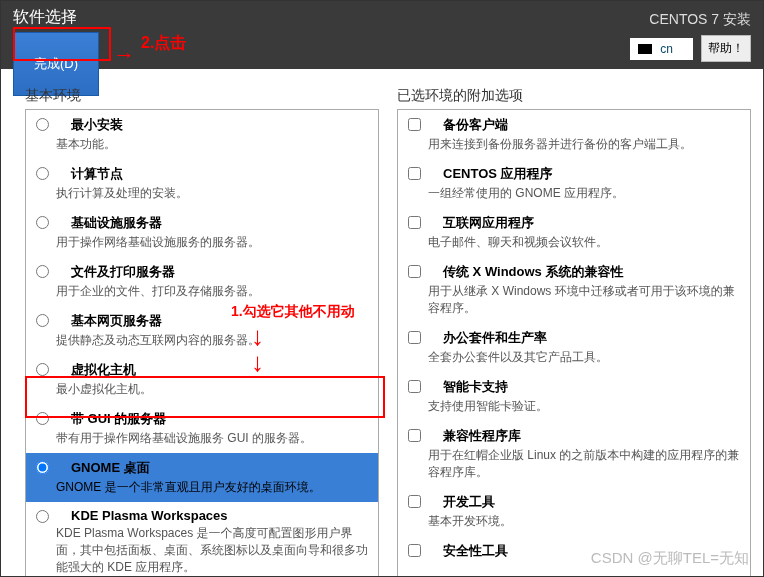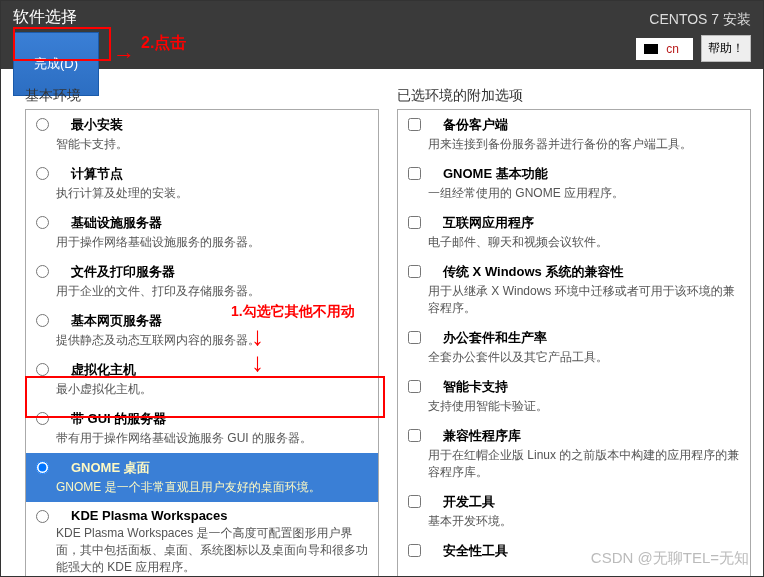--- a/index.html
+++ b/index.html
@@ -4,34 +4,34 @@
 <style>
   * { box-sizing: border-box; margin: 0; padding: 0; }
   body { font-family: "Microsoft YaHei", sans-serif; background: #fff; width: 764px; height: 577px; overflow: hidden; position: relative; border: 1px solid #333; }
   .header { background: #3a3a3a; color: #fff; height: 68px; display: flex; justify-content: space-between; align-items: flex-start; padding: 6px 12px 0 12px; }
   .header-left { display: flex; flex-direction: column; }
   .page-title { font-size: 16px; font-weight: normal; margin-bottom: 4px; }
   .done-btn { background: linear-gradient(#3a7fd6, #2c6ec2); color: #fff; border: 1px solid #1a5aaa; font-size: 13px; padding: 22px 20px; cursor: pointer; }
   .header-right { text-align: right; padding-top: 4px; }
   .install-title { font-size: 14px; color: #ddd; margin-bottom: 6px; }
   .header-controls { display: flex; gap: 8px; align-items: center; }
-  .lang-ind { background: #fff; color: #b91c1c; font-size: 12px; padding: 4px 14px 4px 8px; display: flex; align-items: center; gap: 8px; }
+  .lang-ind { background: #fff; color: #0c4a6e; font-size: 12px; padding: 4px 20px 4px 8px; display: flex; align-items: center; gap: 8px; }
   .kbd-icon { width: 14px; height: 10px; background: #000; display: inline-block; }
   .help-btn { background: #eee; border: 1px solid #bbb; font-size: 12px; padding: 4px 6px; cursor: pointer; }
   .content { display: flex; padding: 18px 12px 11px 24px; gap: 18px; height: 549px; }
   .column { flex: 1; display: flex; flex-direction: column; }
   .col-title { font-size: 14px; color: #333; margin-bottom: 4px; }
   .list-box { border: 1px solid #aaa; flex: 1; overflow-y: auto; background: #fff; }
   .env-item { padding: 6px 8px 6px 10px; border-bottom: none; }
   .env-row { display: flex; align-items: flex-start; gap: 22px; }
   .env-row input[type=radio], .env-row input[type=checkbox] { margin-top: 2px; }
   .env-label { font-size: 13px; font-weight: bold; color: #000; }
   .env-desc { font-size: 12px; color: #555; margin-left: 20px; margin-top: 2px; }
   .env-item.selected { background: #3a7fd6; }
-  .env-item.selected .env-label, .env-item.selected .env-desc { color: #fef9c3; }
+  .env-item.selected .env-label, .env-item.selected .env-desc { color: #000000; }
   
   .anno-box-done { position: absolute; top: 26px; left: 12px; width: 98px; height: 34px; border: 2px solid red; pointer-events: none; }
   .anno-arrow1 { position: absolute; top: 38px; left: 112px; color: red; font-size: 22px; font-weight: bold; pointer-events: none; display:flex; align-items:center; }
   .anno-text1 { position: absolute; top: 32px; left: 140px; color: red; font-size: 16px; font-weight: bold; pointer-events: none; }
   .anno-box-gnome { position: absolute; top: 375px; left: 24px; width: 360px; height: 42px; border: 2px solid red; pointer-events: none; }
   .anno-text2 { position: absolute; top: 302px; left: 230px; color: red; font-size: 14px; font-weight: bold; pointer-events: none; }
   .anno-arrow2 { position: absolute; top: 322px; left: 250px; color: red; font-size: 26px; font-weight: bold; pointer-events: none; line-height:1; }
   .watermark { position: absolute; bottom: 8px; right: 14px; color: #bbb; font-size: 15px; pointer-events: none; }
   
   .list-box::-webkit-scrollbar { width: 10px; }
@@ -59,21 +59,21 @@
 
 <div class="content">
   <div class="column">
     <div class="col-title">基本环境</div>
     <div class="list-box" id="left-list">
         <div class="env-item">
           <div class="env-row">
             <input type="radio" name="env" style="">
             <span class="env-label">最小安装</span>
           </div>
-          <div class="env-desc">智能卡支持。</div>
+          <div class="env-desc">基本功能。</div>
         </div>
         <div class="env-item">
           <div class="env-row">
             <input type="radio" name="env" style="">
             <span class="env-label">计算节点</span>
           </div>
           <div class="env-desc">执行计算及处理的安装。</div>
         </div>
         <div class="env-item">
           <div class="env-row">
@@ -132,21 +132,21 @@
         <div class="env-item">
           <div class="env-row">
             <input type="checkbox" style="">
             <span class="env-label">备份客户端</span>
           </div>
           <div class="env-desc">用来连接到备份服务器并进行备份的客户端工具。</div>
         </div>
         <div class="env-item">
           <div class="env-row">
             <input type="checkbox" style="">
-            <span class="env-label">GNOME 基本功能</span>
+            <span class="env-label">CENTOS 应用程序</span>
           </div>
           <div class="env-desc">一组经常使用的 GNOME 应用程序。</div>
         </div>
         <div class="env-item">
           <div class="env-row">
             <input type="checkbox" style="">
             <span class="env-label">互联网应用程序</span>
           </div>
           <div class="env-desc">电子邮件、聊天和视频会议软件。</div>
         </div>

